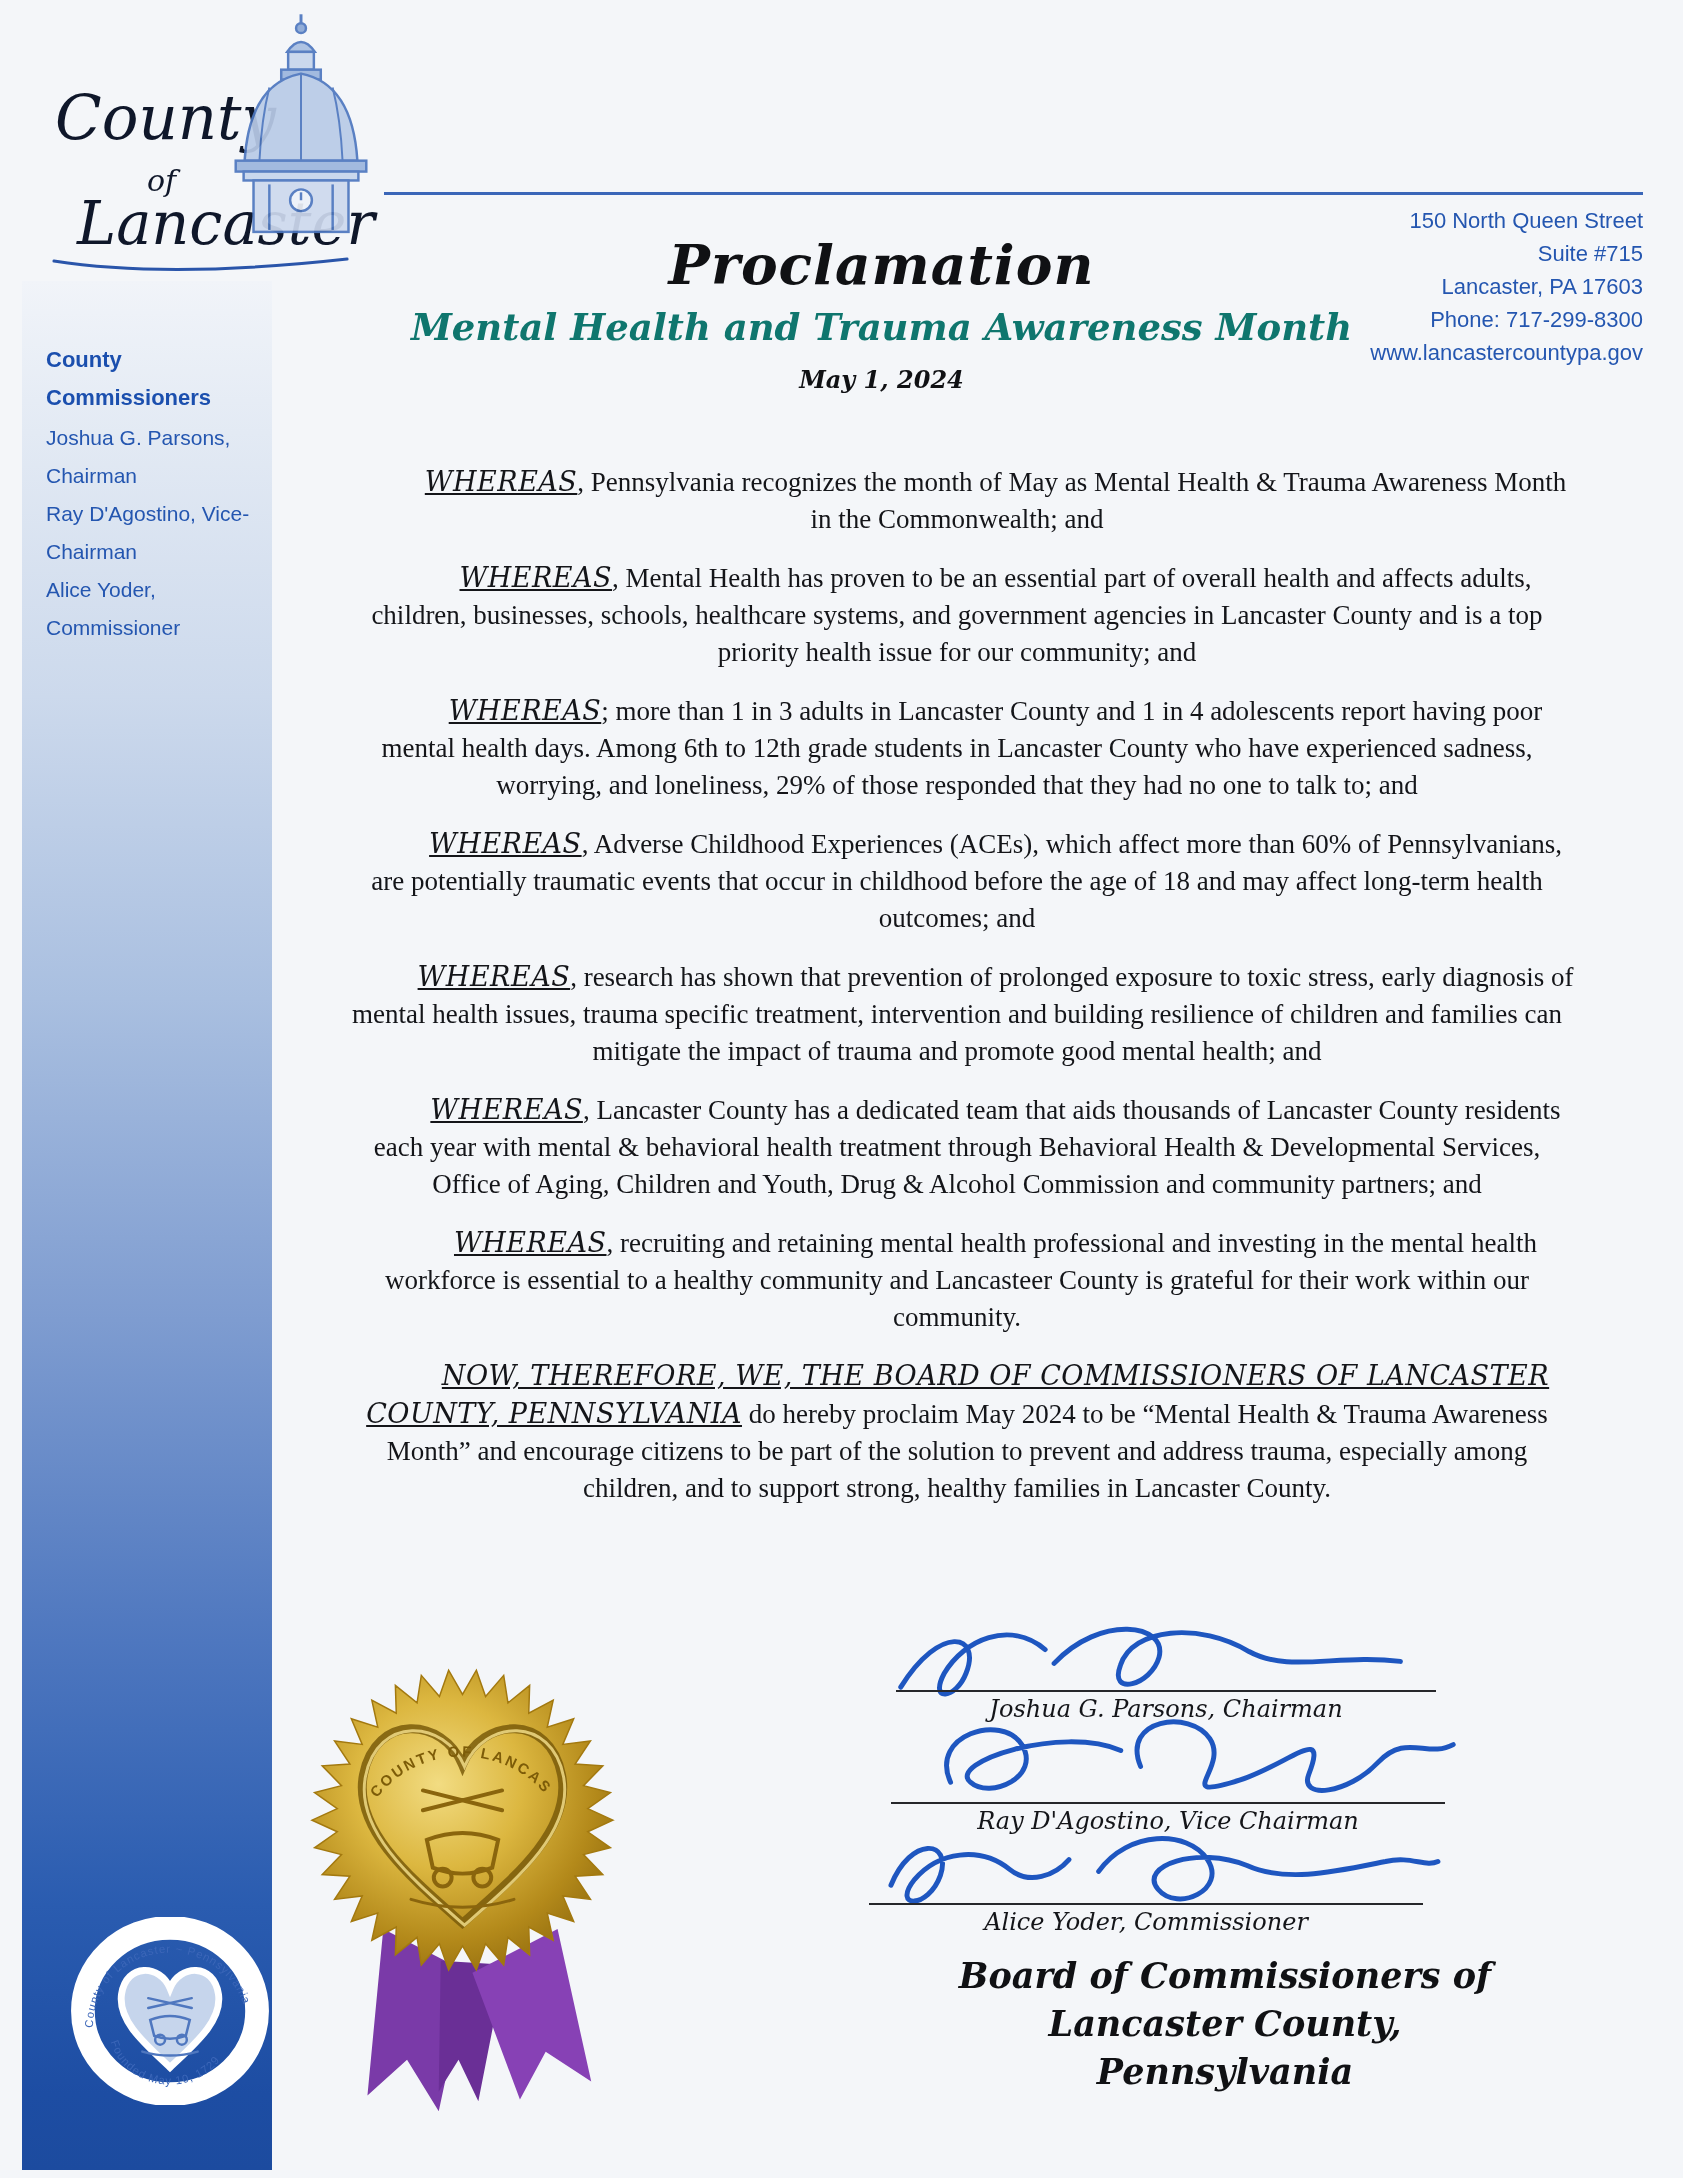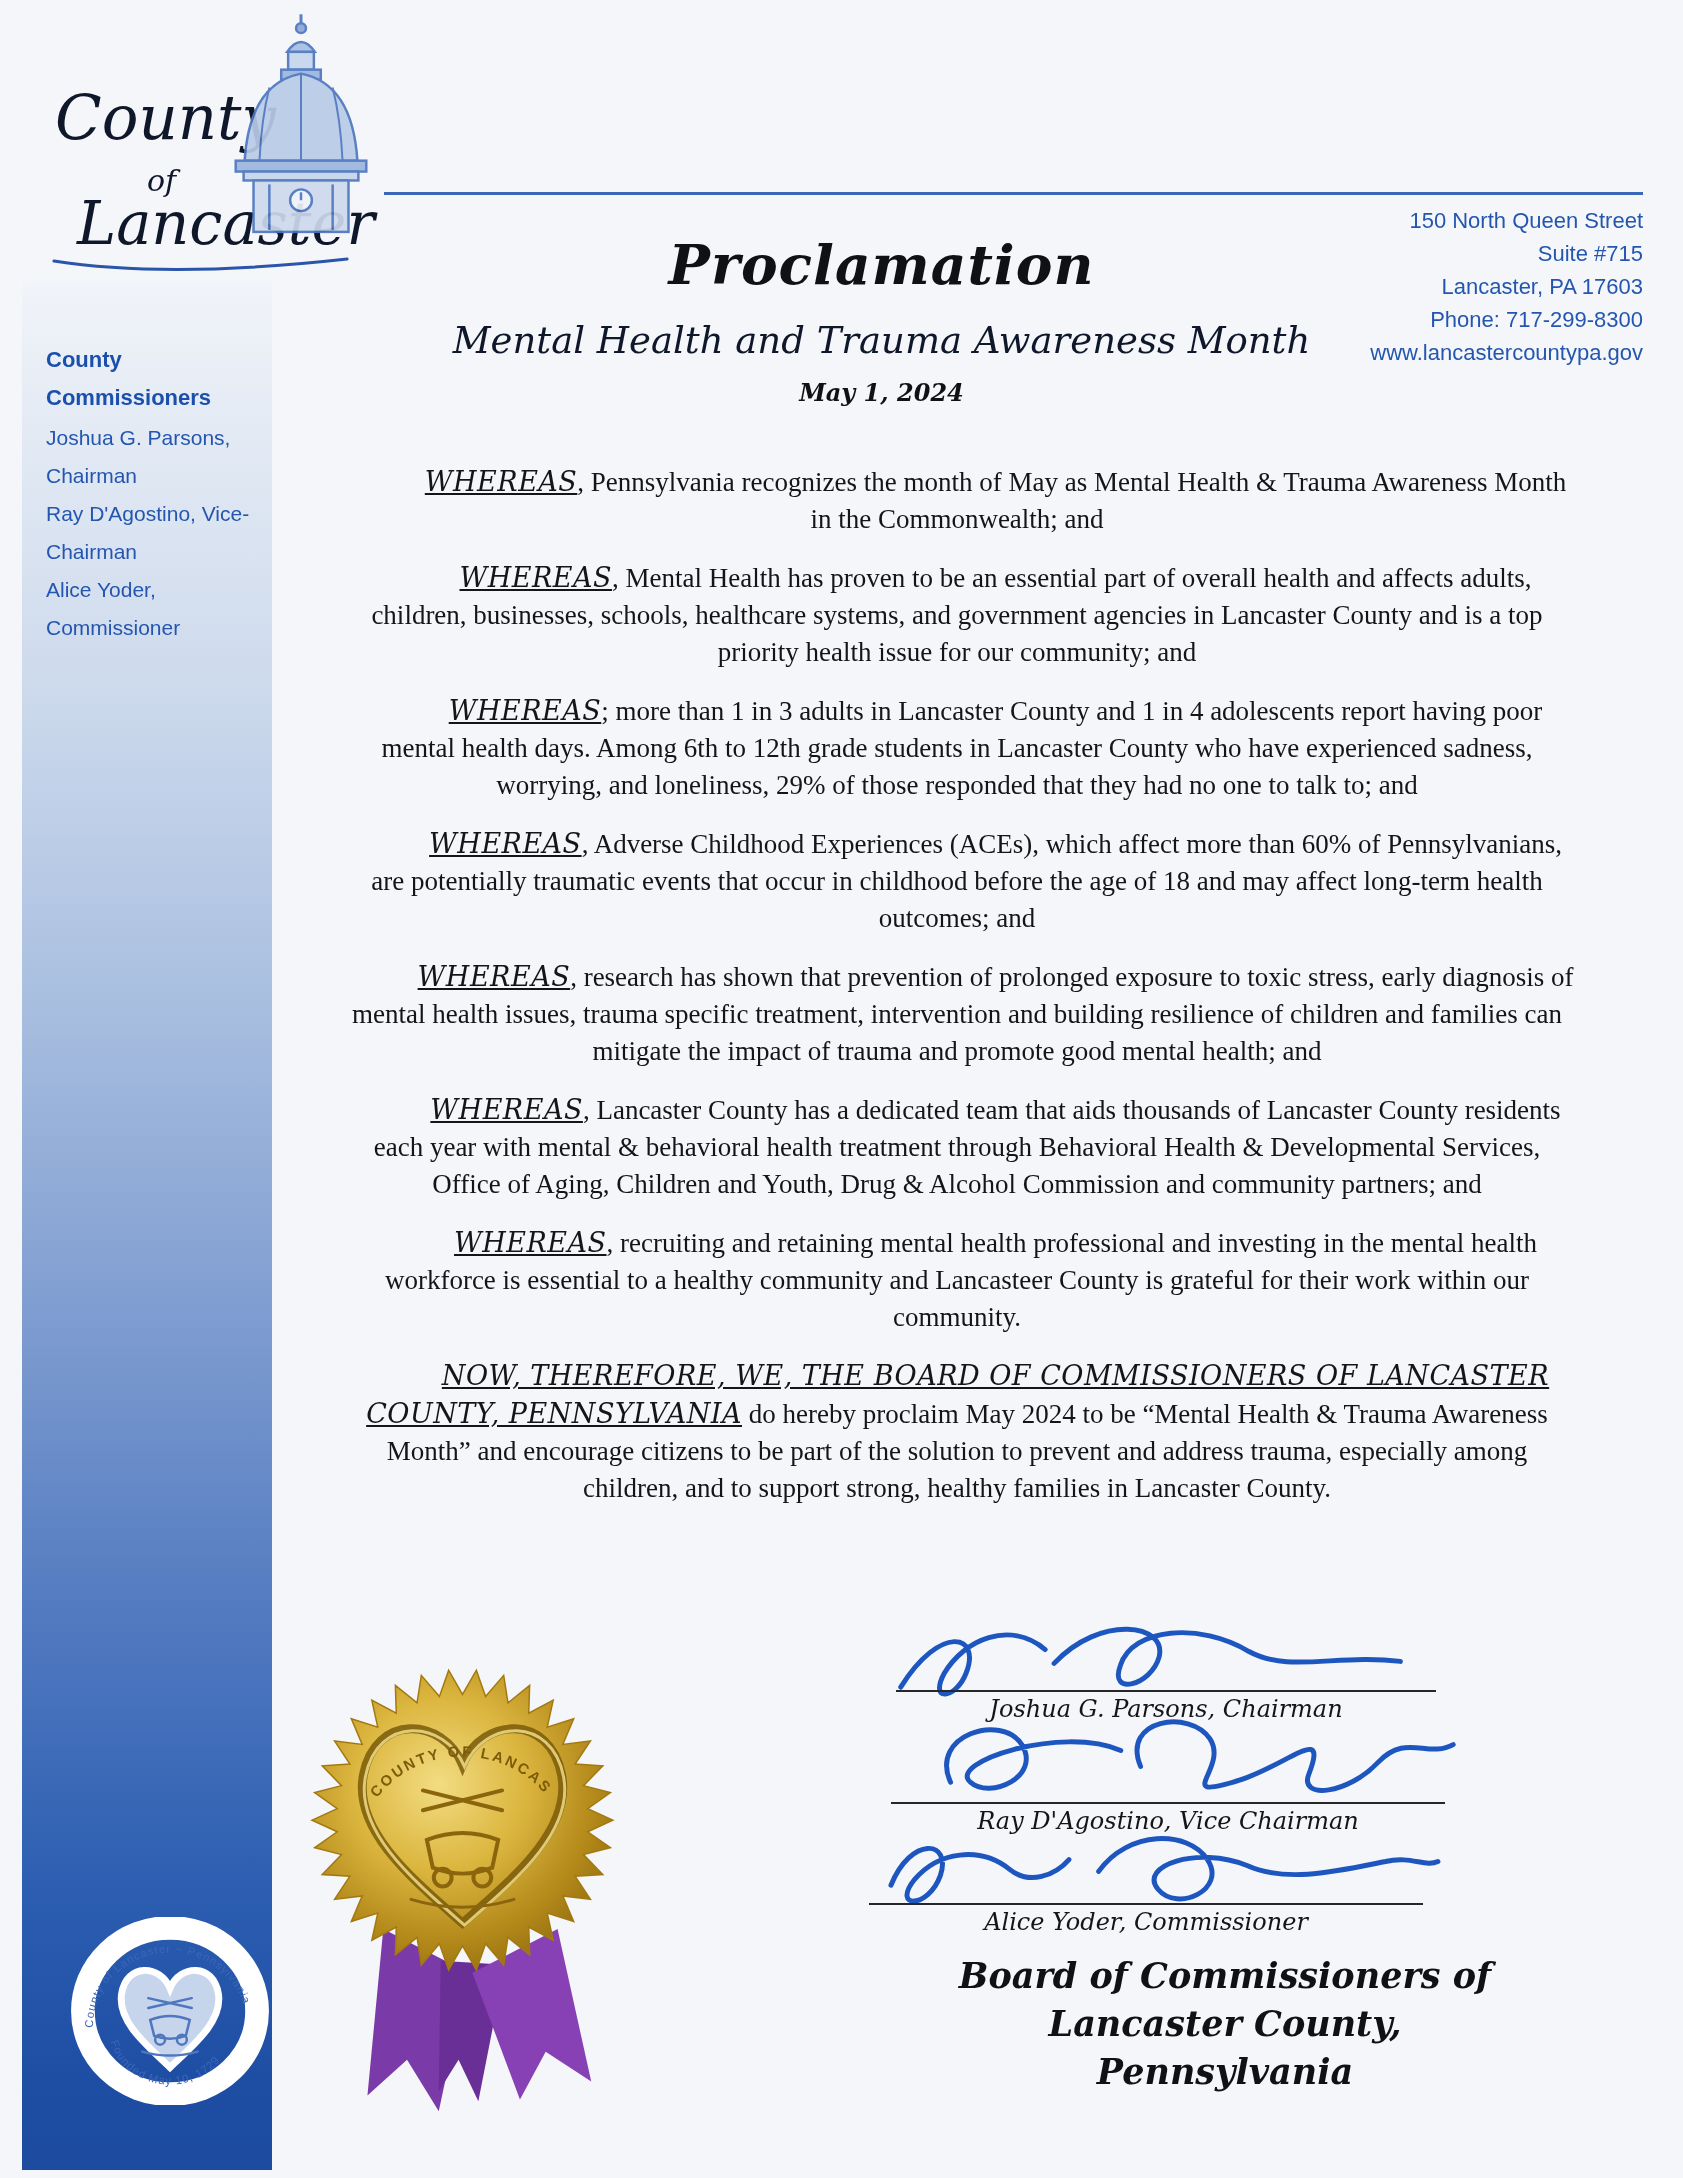--- a/index.html
+++ b/index.html
@@ -30,22 +30,22 @@
 
   
   .commissioners{position:absolute;left:46px;top:341px;width:223px;
     font-family:"Liberation Sans",sans-serif;color:#2456b0;font-size:21px;line-height:38px;}
   .commissioners .head{font-weight:bold;color:#1b4fae;font-size:22px;margin-bottom:2px;}
 
   
   .title-block{position:absolute;left:337px;top:232px;width:1089px;text-align:center;}
   .doc-title{font-family:"DejaVu Serif",serif;font-style:italic;font-weight:bold;
     font-size:55px;letter-spacing:1px;color:#101114;}
-  .doc-subtitle{font-family:"DejaVu Serif",serif;font-style:italic;font-weight:normal;
-    font-size:37px;margin-top:22px;color:#0f172a;}
+  .doc-subtitle{font-family:"DejaVu Serif",serif;font-style:italic;font-weight:bold;
+    font-size:37px;margin-top:8px;color:#0f766e;}
   .doc-date{font-family:"DejaVu Serif",serif;font-style:italic;font-weight:bold;
     font-size:24px;margin-top:16px;color:#101114;}
 
   
   .body-block{position:absolute;left:337px;top:463px;width:1240px;}
   .body-par{margin:0 0 21px 0;font-size:27px;line-height:37px;text-indent:77px;
     text-align:center;color:#141519;}
   .lead{font-family:"DejaVu Serif",serif;font-style:italic;text-decoration:underline;
     letter-spacing:0.5px;}
 

